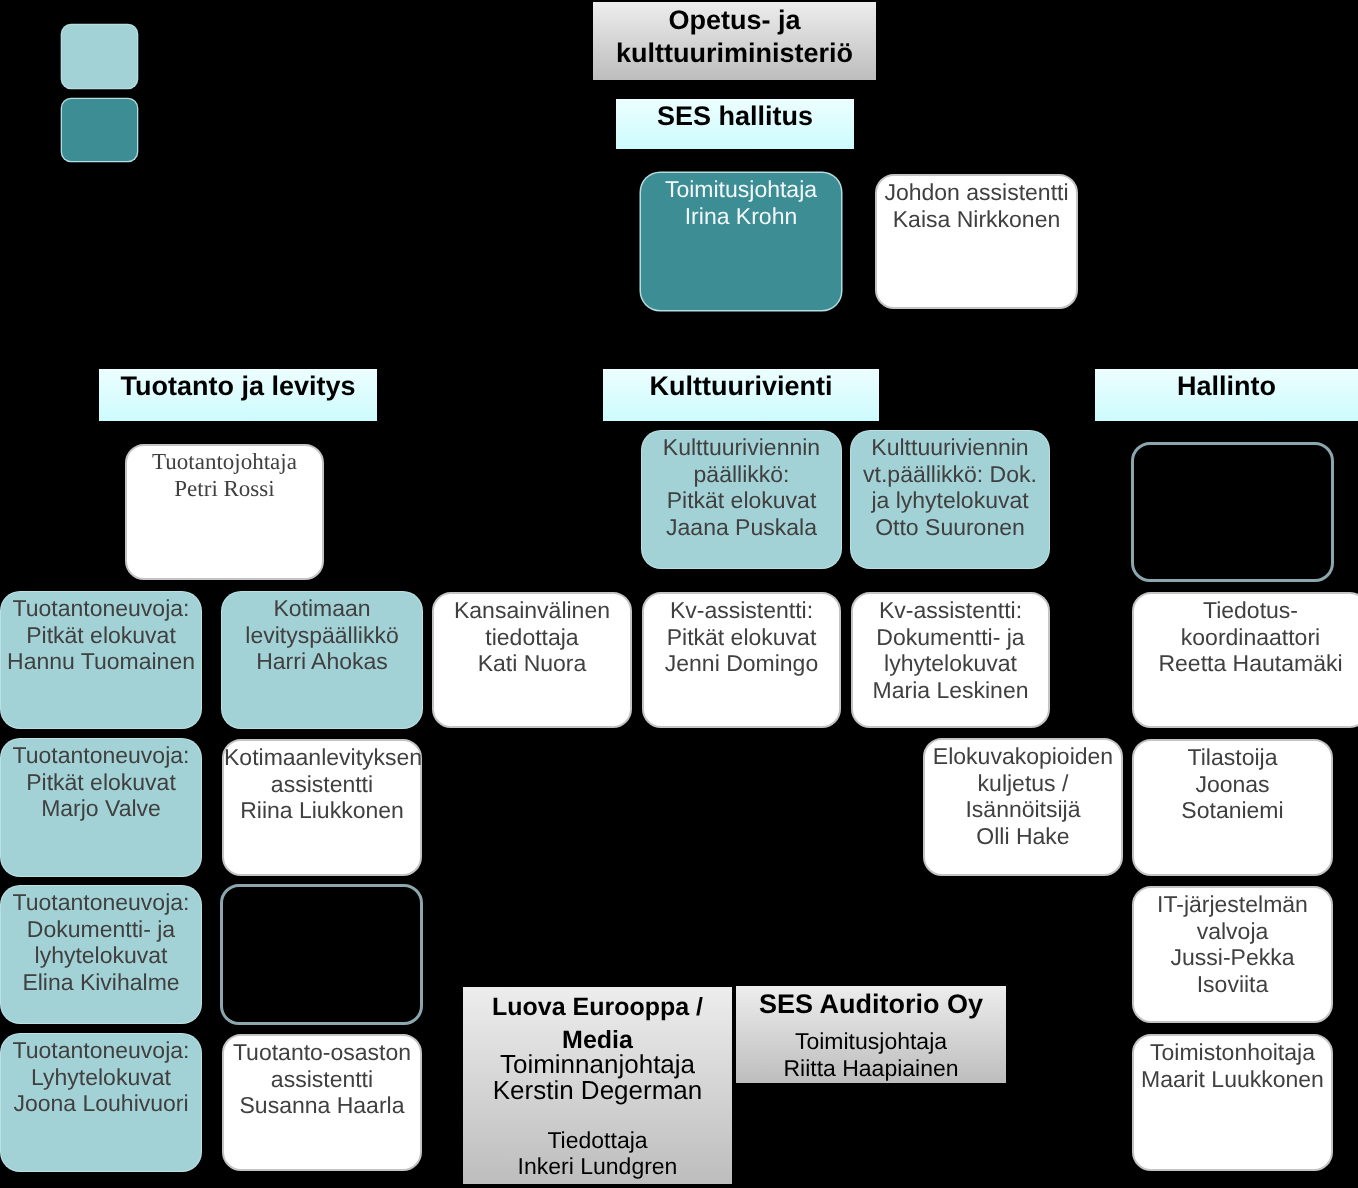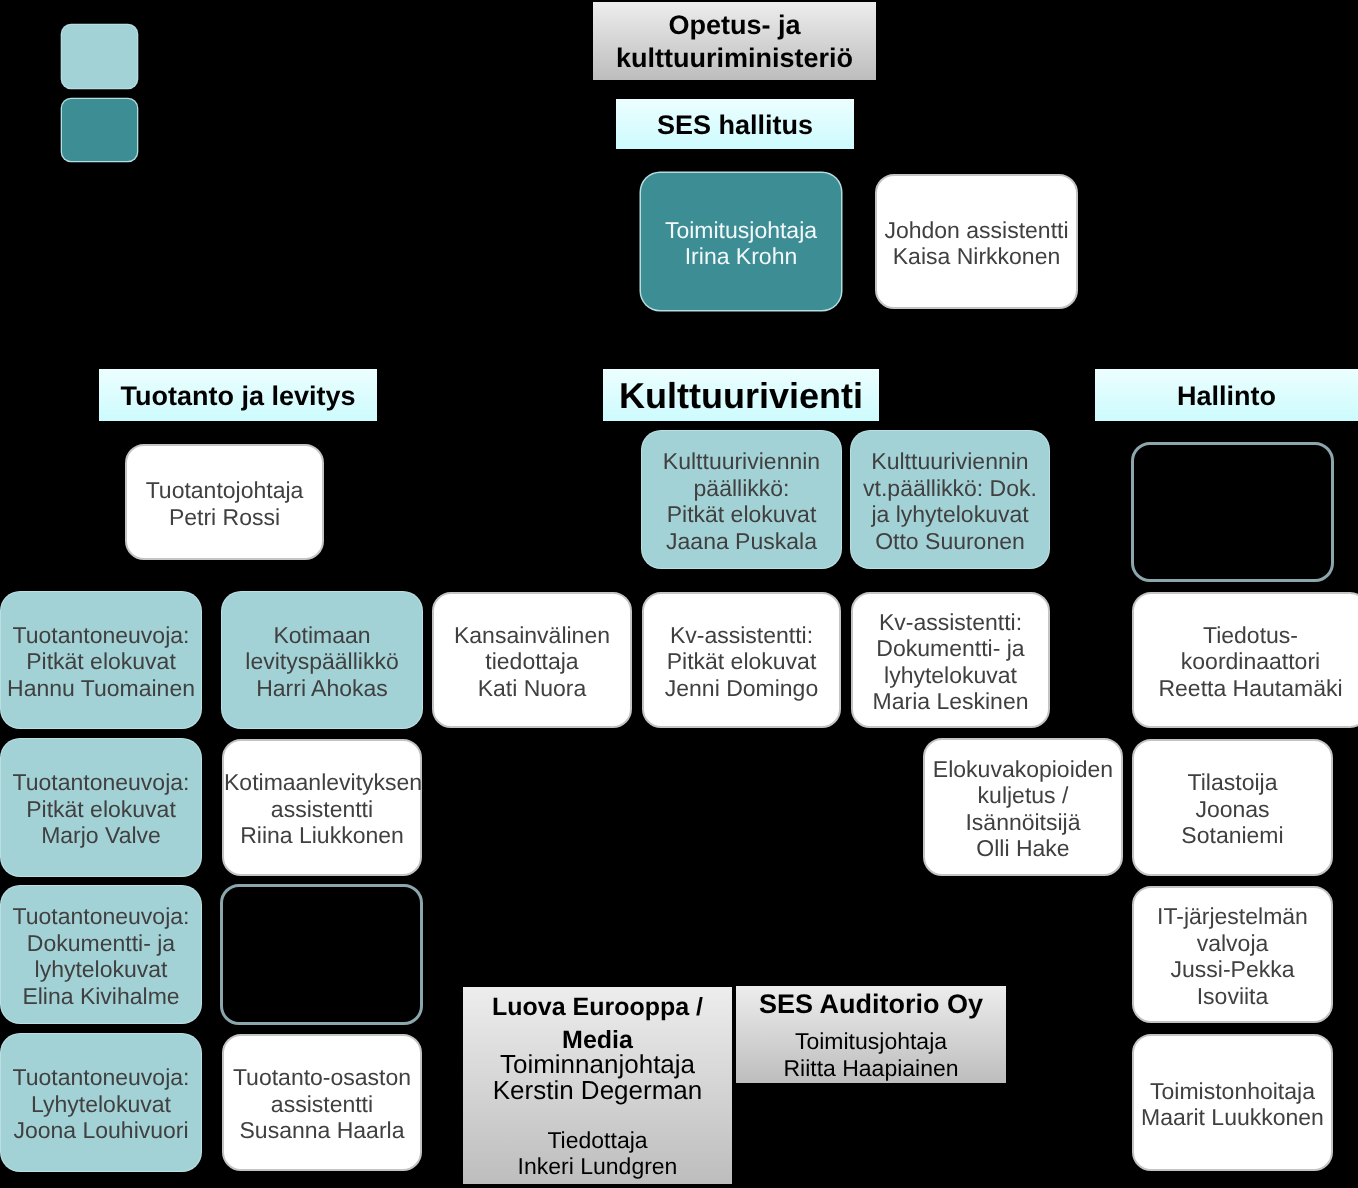--- a/index.html
+++ b/index.html
@@ -3,21 +3,21 @@
 <meta charset="utf-8">
 <title>SES organisaatio</title>
 <style>
   html,body{margin:0;padding:0;background:#000;}
   body{width:1358px;height:1188px;overflow:hidden;
        font-family:"Liberation Sans",sans-serif;
        -webkit-font-smoothing:antialiased;text-rendering:geometricPrecision;}
   #stage{position:relative;width:1358px;height:1188px;background:#000;overflow:hidden;
          will-change:transform;}
   .node{position:absolute;box-sizing:border-box;display:flex;
-        align-items:center;justify-content:center;text-align:center;}
+        align-items:flex-start;justify-content:center;text-align:center;}
   .node .txt{width:100%;box-sizing:border-box;white-space:pre-line;}
   .card .txt{padding-top:3px;}
   .card{border-radius:19px;font-size:23px;line-height:26.5px;color:#404040;}
   .white{background:#ffffff;border:2.5px solid #c4c4c4;}
   .tlight{background:#a3d2d6;box-shadow:0 0 0 1px #bbe0e3;}
   .tdark{background:#3d8d95;color:#f3f9fa;box-shadow:0 0 0 1.5px #b6dde0;}
   .empty{background:#000;border:3.5px solid #8ba6ac;}
   .bar{font-weight:bold;color:#000;}
   .bar>.txt{padding-top:2px;}
   .cyan{background:linear-gradient(180deg,#ecfeff 0%,#cdfbfd 100%);}
@@ -41,27 +41,27 @@
       <div class="txt">Toimitusjohtaja
 Irina Krohn</div>
     </div>
 <div class="node card white" style="left:875px;top:174px;width:203px;height:135px;">
       <div class="txt">Johdon assistentti
 Kaisa Nirkkonen</div>
     </div>
 <div class="node bar cyan" style="left:99px;top:369px;width:278px;height:52px;font-size:27px;">
       <div class="txt">Tuotanto ja levitys</div>
     </div>
-<div class="node bar cyan" style="left:603px;top:369px;width:276px;height:52px;font-size:36px;">
+<div class="node bar cyan" style="left:603px;top:369px;width:276px;height:52px;font-size:27px;">
       <div class="txt">Kulttuurivienti</div>
     </div>
 <div class="node bar cyan" style="left:1095px;top:369px;width:263px;height:52px;font-size:27px;">
       <div class="txt">Hallinto</div>
     </div>
-<div class="node card white" style="left:125px;top:444px;width:199px;height:116px;">
+<div class="node card white" style="left:125px;top:444px;width:199px;height:136px;font-family:Liberation Serif, serif;">
       <div class="txt">Tuotantojohtaja
 Petri Rossi</div>
     </div>
 <div class="node card tlight" style="left:1px;top:592px;width:200px;height:136px;">
       <div class="txt">Tuotantoneuvoja:
 Pitkät elokuvat
 Hannu Tuomainen</div>
     </div>
 <div class="node card tlight" style="left:1px;top:739px;width:200px;height:137px;">
       <div class="txt">Tuotantoneuvoja:

